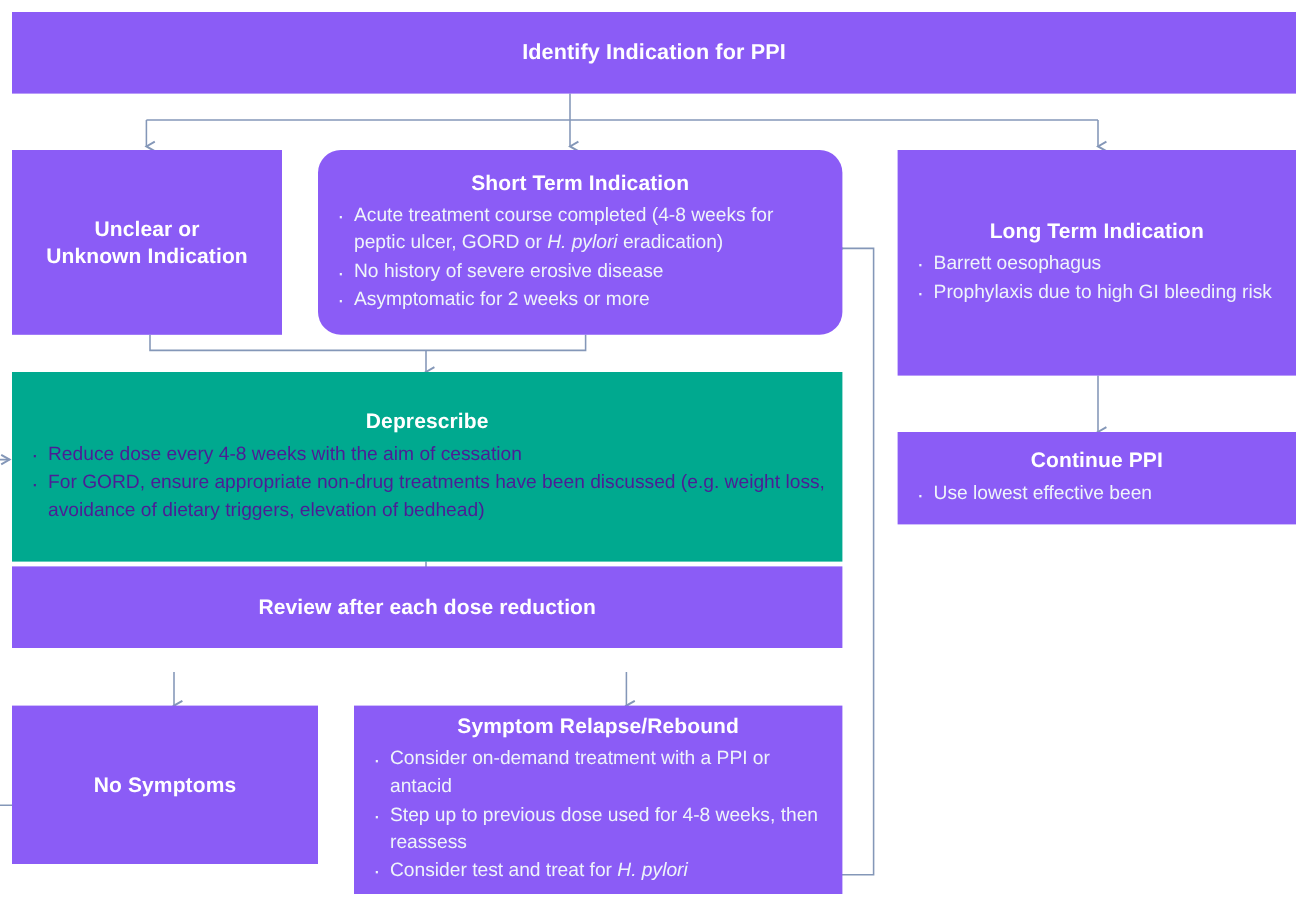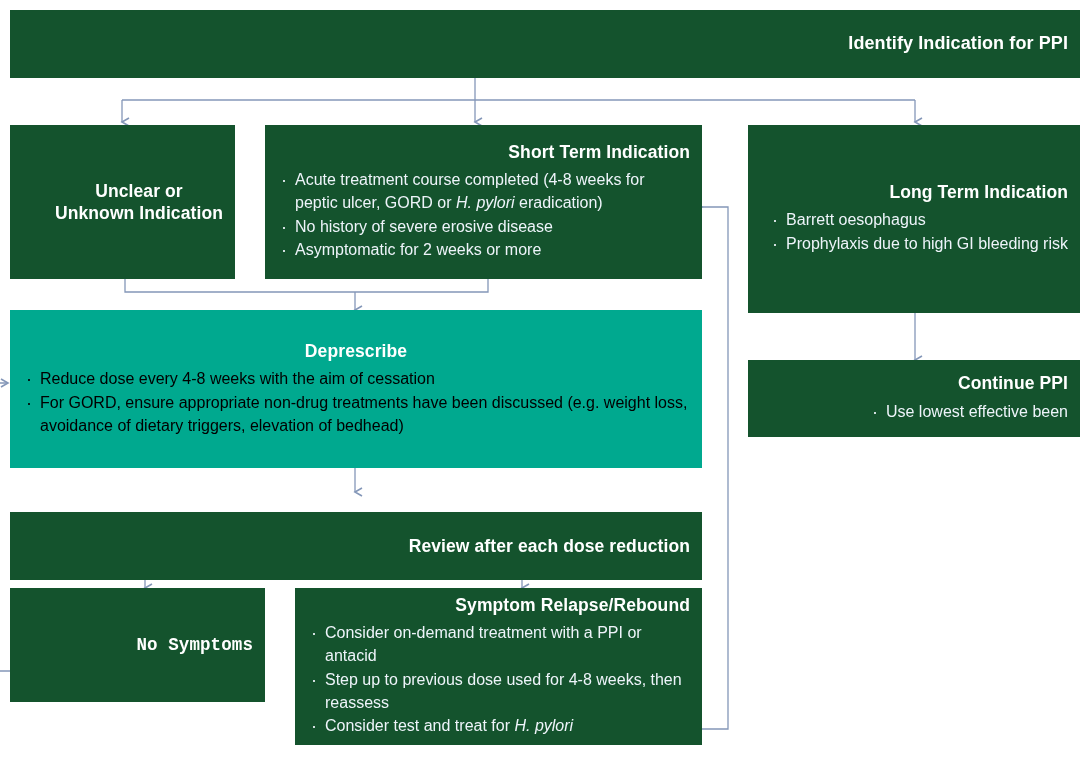--- a/index.html
+++ b/index.html
@@ -23,21 +23,21 @@
     width: 1090px;
     height: 759px;
     pointer-events: none;
   }
   .node {
     position: absolute;
     box-sizing: border-box;
     color: #ffffff;
     padding: 10px 12px;
   }
-  .node.blue   { background: #14532d; align-items: flex-end; }
+  .node.blue   { background: #8b5cf6; }
   .node.green  { background: #00a98f; }
 
   .node-title {
     font-weight: bold;
     text-align: center;
     font-size: 17.5px;
     line-height: 1.28;
     letter-spacing: 0.1px;
     color: #ffffff;
   }
@@ -59,21 +59,21 @@
   .bullets li::before {
     content: "\00B7";
     position: absolute;
     left: 4px;
     top: -1px;
     font-size: 18px;
     line-height: 1.42;
     color: #eef4fa;
   }
   .node.green .bullets li,
-  .node.green .bullets li::before { color: #000000; }
+  .node.green .bullets li::before { color: #4c1d95; }
   .bullets em { font-style: italic; }
 
   
   .center-node {
     display: flex;
     flex-direction: column;
     justify-content: center;
   }
   
   .title-then-bullets {
@@ -127,21 +127,21 @@
   </svg>
 
   <div class="node blue header-node center-node" style="left:10px; top:10px; width:1070px; height:68px;">
     <div class="node-title">Identify Indication for PPI</div>
   </div>
 
   <div class="node blue center-node" style="left:10px; top:125px; width:225px; height:154px;">
     <div class="node-title">Unclear or<br>Unknown Indication</div>
   </div>
 
-  <div class="node blue title-then-bullets" style="left:265px; top:125px; width:437px; height:154px;">
+  <div class="node blue title-then-bullets" style="left:265px; top:125px; width:437px; height:154px;border-radius:19px;">
     <div class="node-title">Short Term Indication</div>
     <ul class="bullets">
         <li>Acute treatment course completed (4-8 weeks for peptic ulcer, GORD or <em>H. pylori</em> eradication)</li>
         <li>No history of severe erosive disease</li>
         <li>Asymptomatic for 2 weeks or more</li>
       </ul>
   </div>
 
   <div class="node blue title-then-bullets" style="left:748px; top:125px; width:332px; height:188px;">
     <div class="node-title">Long Term Indication</div>
@@ -159,25 +159,25 @@
       </ul>
   </div>
 
   <div class="node blue title-then-bullets" style="left:748px; top:360px; width:332px; height:77px;">
     <div class="node-title">Continue PPI</div>
     <ul class="bullets">
         <li>Use lowest effective been</li>
       </ul>
   </div>
 
-  <div class="node blue center-node" style="left:10px; top:512px; width:692px; height:68px;">
+  <div class="node blue center-node" style="left:10px; top:472px; width:692px; height:68px;">
     <div class="node-title">Review after each dose reduction</div>
   </div>
 
-  <div class="node blue title-then-bullets" style="left:10px; top:588px; width:255px; height:114px;font-family:Liberation Mono, monospace;">
+  <div class="node blue title-then-bullets" style="left:10px; top:588px; width:255px; height:132px;">
     <div class="node-title">No Symptoms</div>
   </div>
 
   <div class="node blue title-then-bullets" style="left:295px; top:588px; width:407px; height:157px;">
     <div class="node-title">Symptom Relapse/Rebound</div>
     <ul class="bullets">
         <li>Consider on-demand treatment with a PPI or antacid</li>
         <li>Step up to previous dose used for 4-8 weeks, then reassess</li>
         <li>Consider test and treat for <em>H. pylori</em></li>
       </ul>

